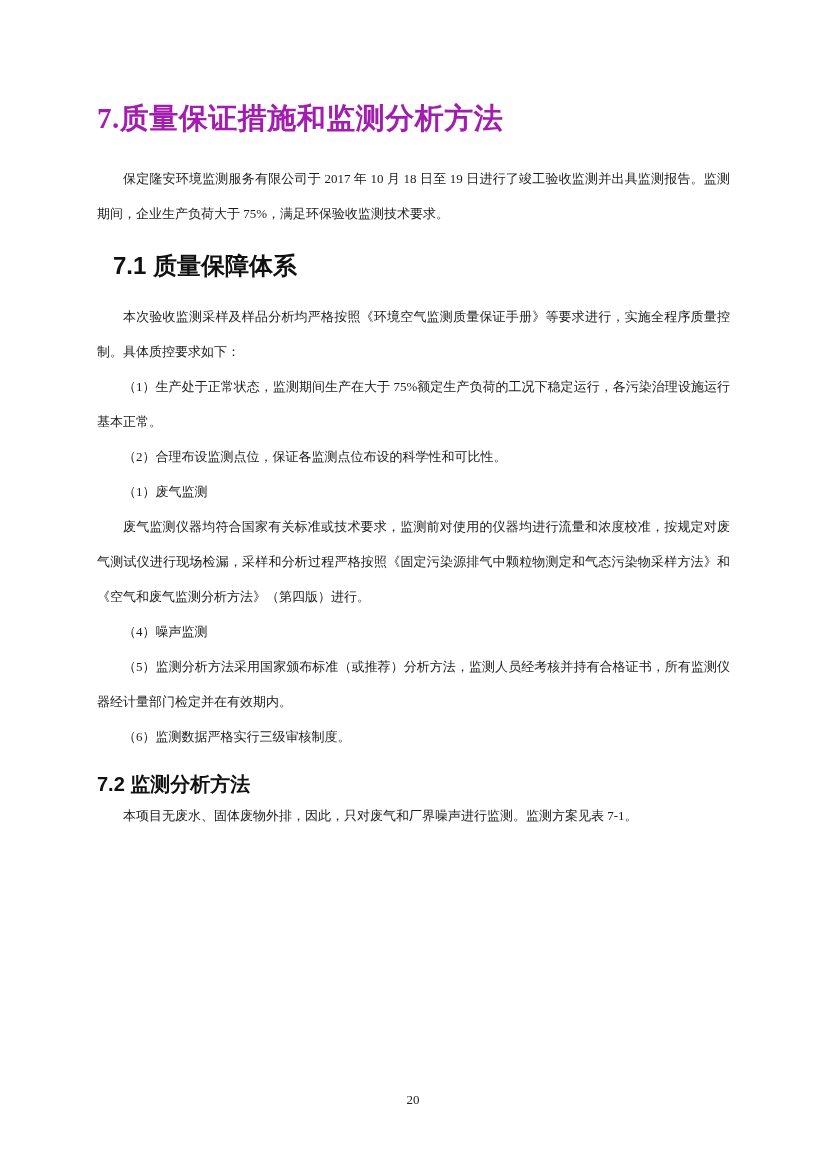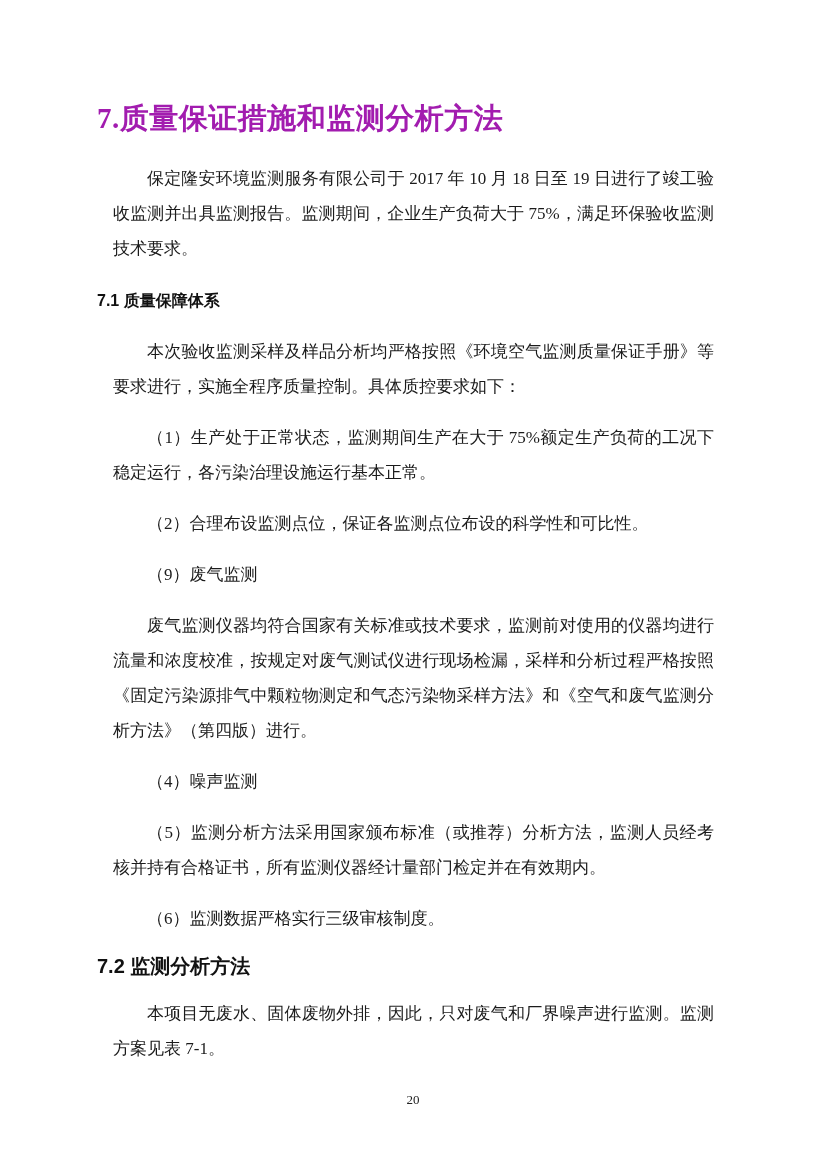--- a/index.html
+++ b/index.html
@@ -21,44 +21,44 @@
   .chapter-heading {
     margin: 0 0 28px 0;
     font-family: Liberation Serif, serif;
     font-weight: bold;
     font-size: 29px;
     line-height: 30px;
     color: #a21caf;
     letter-spacing: 0.5px;
   }
   .section-heading {
-    margin: 22px 0 20px 0;
+    margin: 22px 0 20px 16px;
     font-family: "Liberation Sans", "DejaVu Sans", sans-serif;
     font-weight: bold;
-    font-size: 16px;
+    font-size: 24px;
     line-height: 26px;
     color: #111111;
   }
   .section-heading.l2 {
     font-size: 20px;
     line-height: 28px;
     margin: 16px 0 0 0;
   }
   .subsection-heading {
     margin: 32px 0 12px 0;
     font-family: "Liberation Sans", "DejaVu Sans", sans-serif;
     font-weight: bold;
     font-size: 17px;
     line-height: 24px;
     color: #111111;
   }
   .body-par {
-    margin: 16px;
+    margin: 0;
     font-family: "Liberation Serif", "DejaVu Serif", serif;
-    font-size: 17px;
+    font-size: 13px;
     line-height: 35px;
     text-align: justify;
     text-indent: 2em;
     color: #1b1b1b;
   }
   .page-footer {
     position: absolute;
     left: 0;
     top: 1092px;
     width: 100%;
@@ -78,21 +78,21 @@
   <p class="body-par">保定隆安环境监测服务有限公司于 2017 年 10 月 18 日至 19 日进行了竣工验收监测并出具监测报告。监测期间，企业生产负荷大于 75%，满足环保验收监测技术要求。</p>
 
   <h2 class="section-heading">7.1 质量保障体系</h2>
 
   <p class="body-par">本次验收监测采样及样品分析均严格按照《环境空气监测质量保证手册》等要求进行，实施全程序质量控制。具体质控要求如下：</p>
 
   <p class="body-par">（1）生产处于正常状态，监测期间生产在大于 75%额定生产负荷的工况下稳定运行，各污染治理设施运行基本正常。</p>
 
   <p class="body-par">（2）合理布设监测点位，保证各监测点位布设的科学性和可比性。</p>
 
-  <p class="body-par">（9）废气监测</p>
+  <p class="body-par">（1）废气监测</p>
 
   <p class="body-par">废气监测仪器均符合国家有关标准或技术要求，监测前对使用的仪器均进行流量和浓度校准，按规定对废气测试仪进行现场检漏，采样和分析过程严格按照《固定污染源排气中颗粒物测定和气态污染物采样方法》和《空气和废气监测分析方法》（第四版）进行。</p>
 
   <p class="body-par">（4）噪声监测</p>
 
 
   <p class="body-par">（5）监测分析方法采用国家颁布标准（或推荐）分析方法，监测人员经考核并持有合格证书，所有监测仪器经计量部门检定并在有效期内。</p>
 
   <p class="body-par">（6）监测数据严格实行三级审核制度。</p>
 

